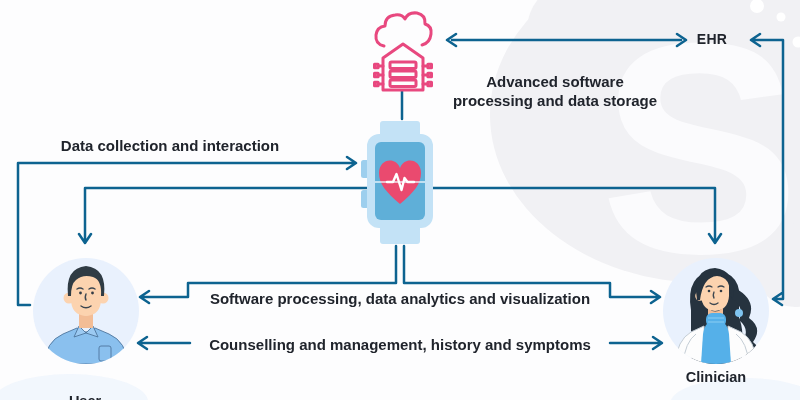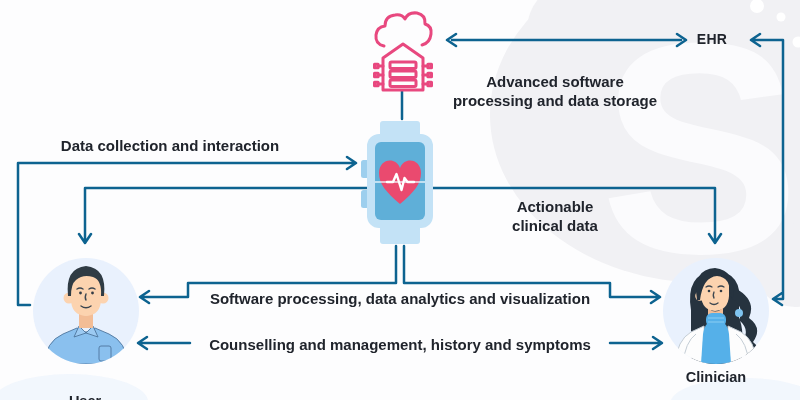--- a/index.html
+++ b/index.html
@@ -162,24 +162,20 @@
   <div class="lbl" style="left:40px;top:136px;width:260px;">Data collection and interaction</div>
 
   <div class="lbl" style="left:440px;top:72px;width:230px;">
     <span class="line">Advanced software</span>
     <span class="line">processing and data storage</span>
   </div>
 
   <div class="lbl" style="left:165px;top:197px;width:140px;">
   </div>
 
-  <div class="lbl" style="left:495px;top:197px;width:120px;">
-    <span class="line">Actionable</span>
-    <span class="line">clinical data</span>
-  </div>
 
   <div class="lbl" style="left:190px;top:289px;width:420px;">Software processing, data analytics and visualization</div>
 
   <div class="lbl" style="left:195px;top:335px;width:410px;">Counselling and management, history and symptoms</div>
 
   <div class="lbl ehr-label" style="left:684px;top:30px;width:56px;">EHR</div>
 
   <div class="lbl node-label" style="left:35px;top:368px;width:100px;margin-top:24px;">User</div>
 
   <div class="lbl node-label" style="left:664px;top:368px;width:104px;">Clinician</div>

